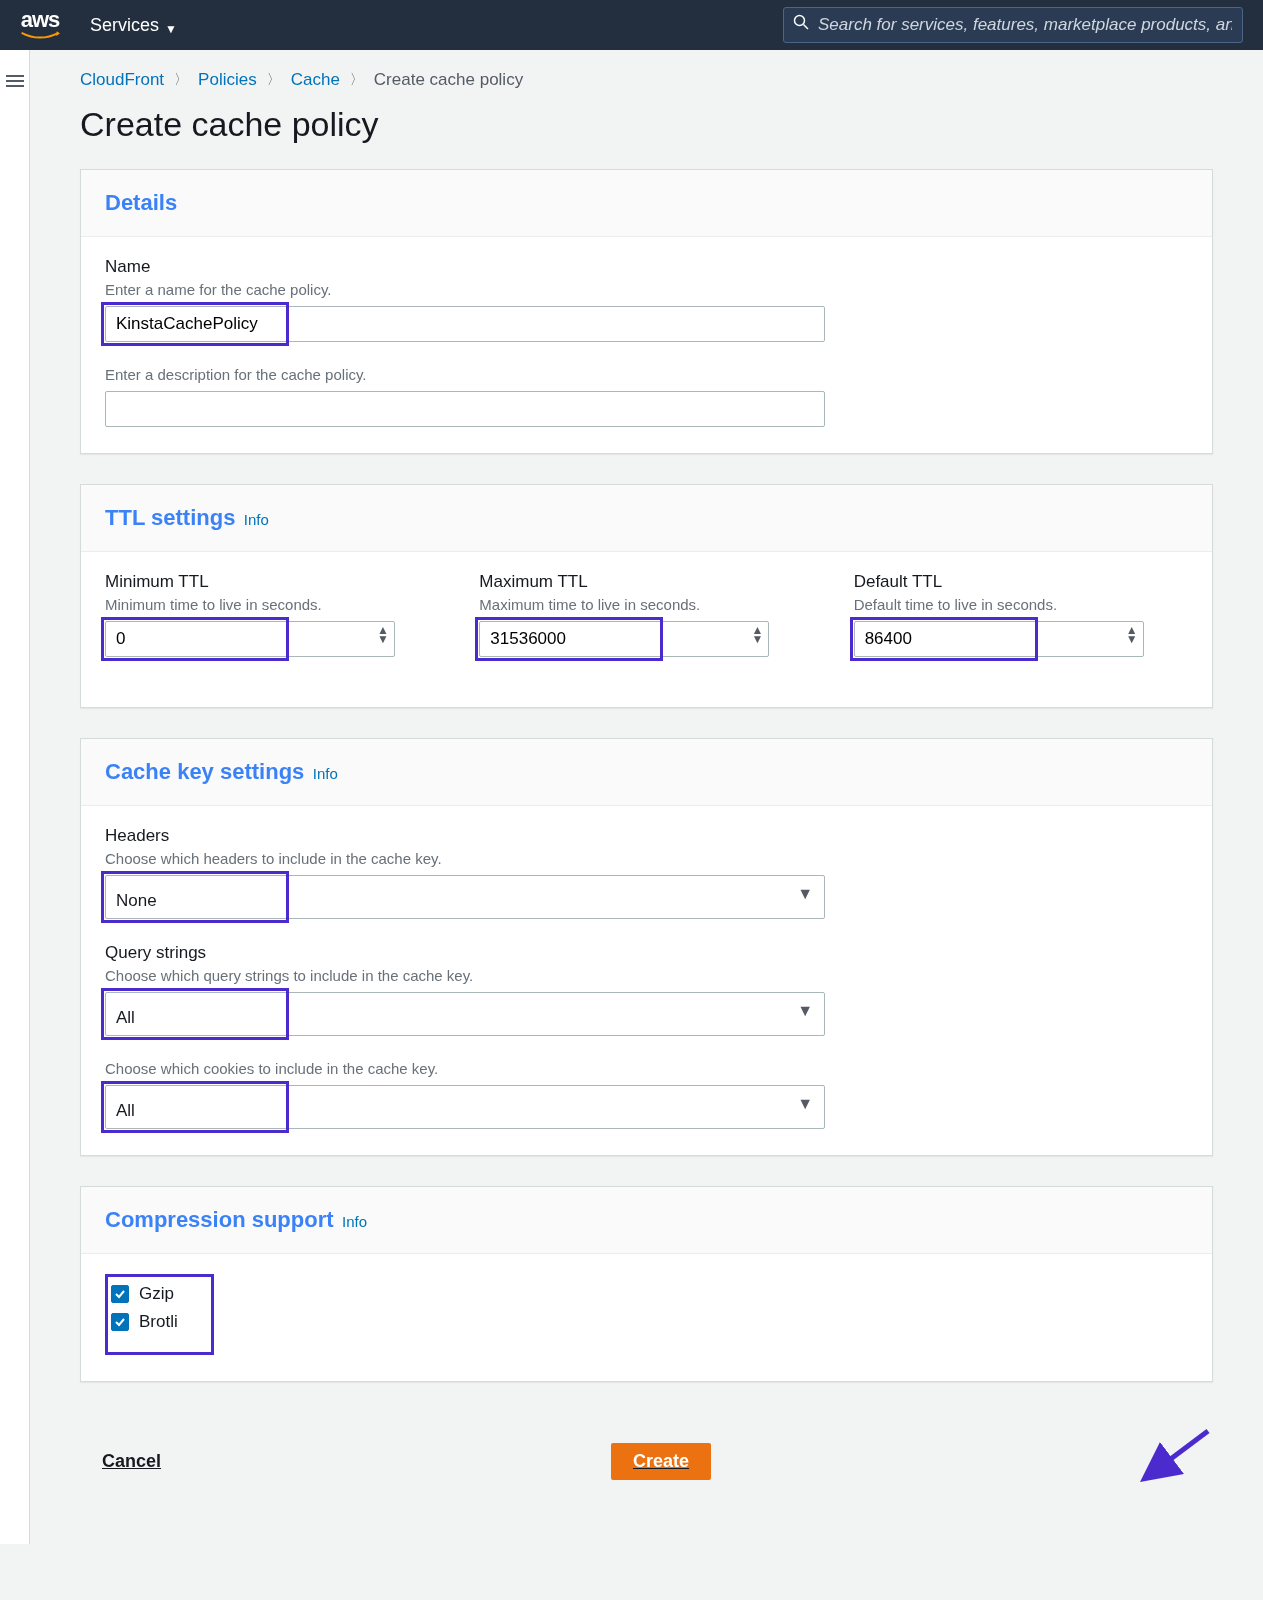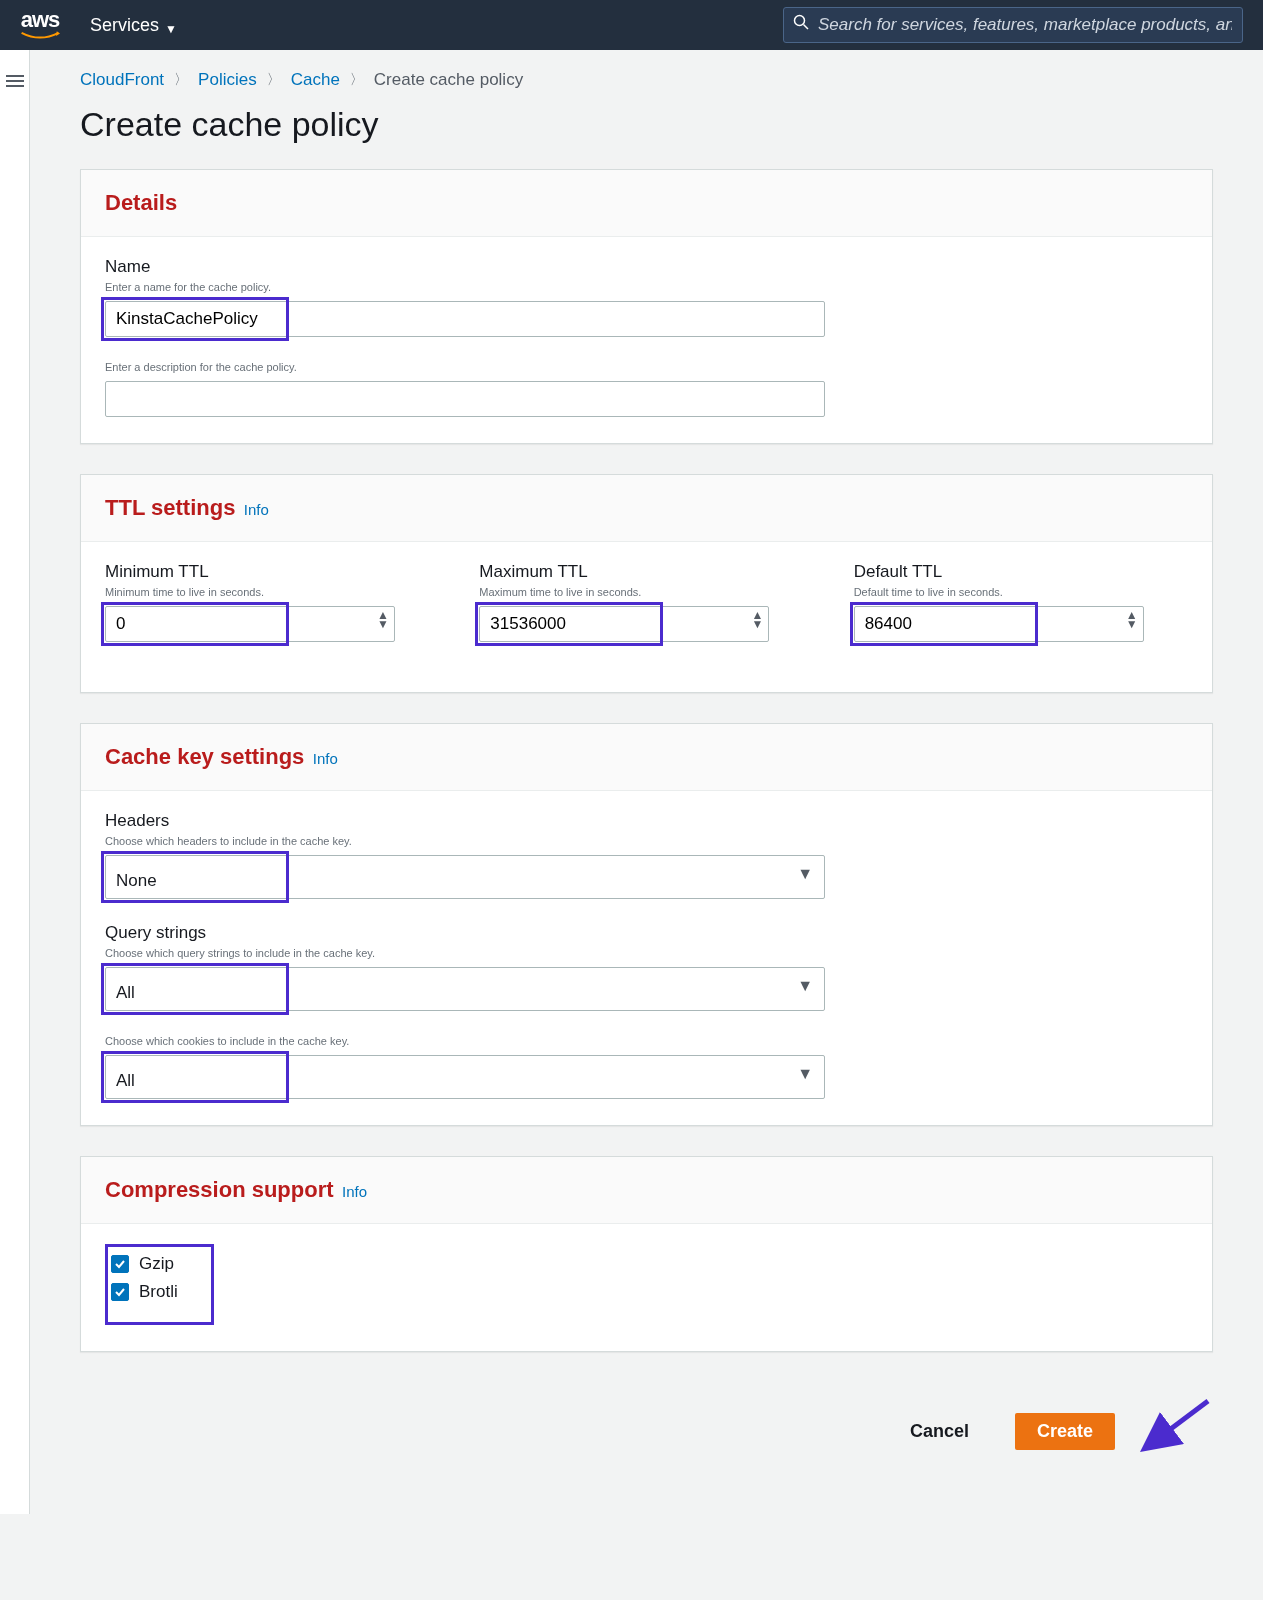--- a/index.html
+++ b/index.html
@@ -20,46 +20,46 @@
 .hamburger { cursor:pointer; display:inline-block;}
 .hamburger div { width:18px; height:2px; background:#545b64; margin:3px 0;}
 .content { flex:1; padding:20px 50px 40px 50px; }
 .breadcrumbs { font-size:17px; margin-bottom:15px; display:flex; align-items:center; flex-wrap:wrap;}
 .breadcrumbs a { color:#0073bb; text-decoration:none; }
 .breadcrumbs .sep { color:#687078; margin:0 10px; font-size:14px;}
 .breadcrumbs .current { color:#545b64;}
 h1 { font-size:34px; font-weight:400; color:#16191f; margin-bottom:25px;}
 .panel { background:#fff; border:1px solid #d5dbdb; margin-bottom:30px; box-shadow:0 1px 1px rgba(0,0,0,0.05);}
 .panel-header { padding:20px 24px; border-bottom:1px solid #eaeded; background:#fafafa;}
-.panel-header h2 { font-size:22px; font-weight:700; color:#b91c1c; display:inline;}
+.panel-header h2 { font-size:22px; font-weight:700; color:#3b82f6; display:inline;}
 .panel-header .info { color:#0073bb; font-size:15px; font-weight:400; margin-left:4px; text-decoration:none;}
 .panel-body { padding:20px 24px 26px 24px;}
 .field { margin-bottom:24px; }
 .field:last-child { margin-bottom:0;}
 .field-label { font-size:17px; color:#16191f; margin-bottom:4px;}
 .optional { font-style:italic; color:#545b64;}
-.field-hint { font-size:11px; color:#687078; margin-bottom:8px;}
+.field-hint { font-size:15px; color:#687078; margin-bottom:8px;}
 .text-input { width:720px; max-width:100%; border:1px solid #aab7b8; padding:7px 10px; font-size:17px; border-radius:2px;}
 .number-input-wrap { position:relative; display:inline-block; width:290px;}
 .number-input { width:100%; border:1px solid #aab7b8; padding:7px 28px 7px 10px; font-size:17px; border-radius:2px;}
 .spinner { position:absolute; right:6px; top:5px; font-size:12px; color:#545b64; cursor:pointer; line-height:9px;}
 .ttl-row { display:flex; gap:40px;}
 .ttl-col { flex:1;}
 .select-wrap { position:relative; width:720px; max-width:100%;}
 .select { width:100%; border:1px solid #aab7b8; padding:15px 32px 7px 10px; font-size:17px; border-radius:2px; background:#fff; appearance:none; cursor:pointer;}
 .select-caret { position:absolute; right:12px; top:10px; color:#545b64; pointer-events:none;}
 .highlight { position:relative;}
 .highlight::after { content:''; position:absolute; left:-4px; top:-4px; right:calc(100% - 184px); bottom:-4px; border:3px solid #4b2bce; pointer-events:none;}
 .checkbox-group { display:flex; flex-direction:column; gap:8px; padding:4px 0;}
 .checkbox-row { display:flex; align-items:center; font-size:17px;}
 .checkbox { width:18px; height:18px; border:1px solid #0073bb; background:#0073bb; border-radius:2px; margin-right:10px; display:flex; align-items:center; justify-content:center; cursor:pointer;}
 .checkbox svg { width:12px; height:12px;}
 .compress-highlight { position:relative; display:inline-block; padding:6px 36px 19px 6px;}
 .compress-highlight::before { content:''; position:absolute; inset:0; border:3px solid #4b2bce; pointer-events:none;}
-.actions { display:flex; justify-content:flex-end; align-items:center; gap:24px; padding:14px 0 8px 0;}
+.actions { display:flex; justify-content:space-between; align-items:center; gap:24px; padding:14px 0 8px 0;text-decoration:underline;}
 .btn { padding:8px 22px; font-size:18px; border-radius:2px; cursor:pointer; border:none;}
 .btn-cancel { background:transparent; color:#16191f; font-weight:700;}
 .btn-primary { background:#ec7211; color:#fff; font-weight:700;}
 </style>
 </head>
 <body>
 
 <div class="topbar">
   <div class="aws-logo">
     <span class="text">aws</span>

